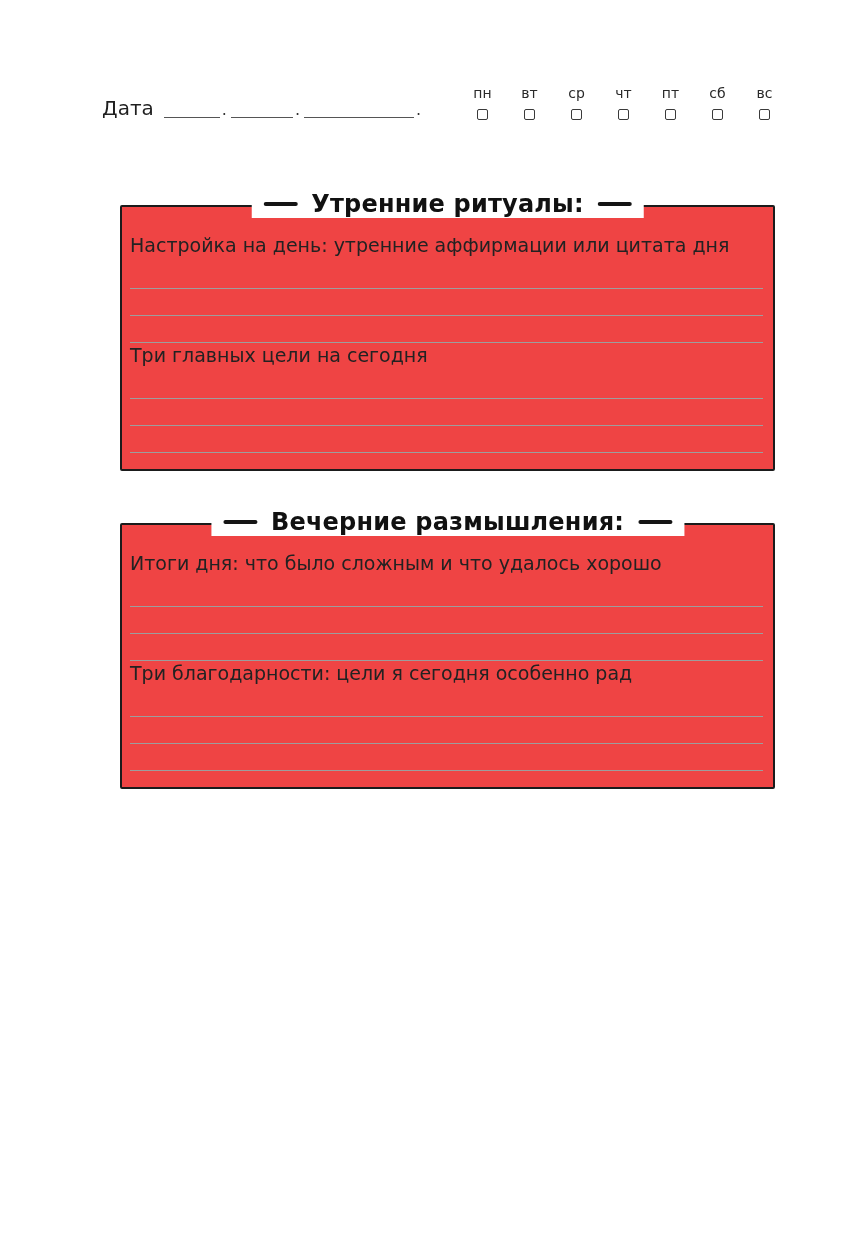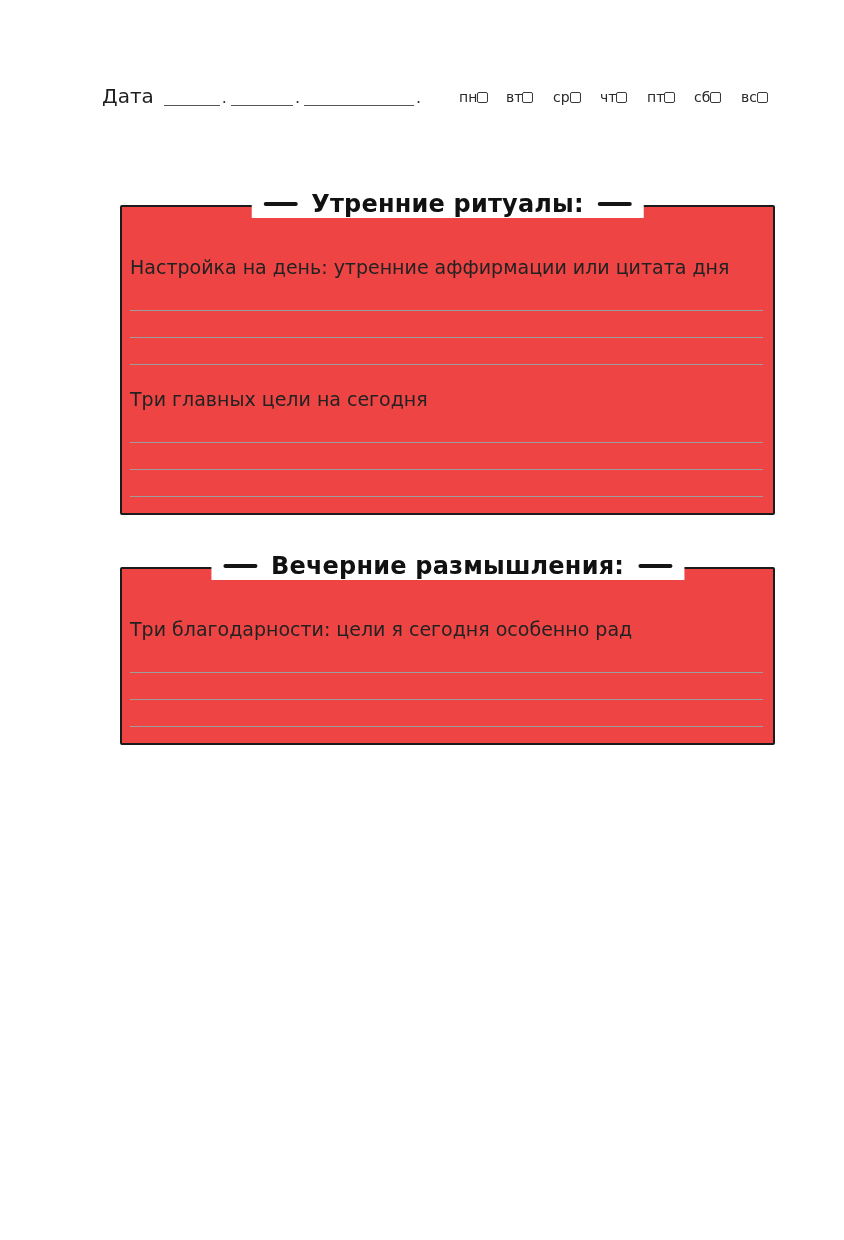--- a/index.html
+++ b/index.html
@@ -47,22 +47,23 @@
     color: #333;
   }
 
   .weekdays {
     display: flex;
     gap: 0;
   }
   .day-col {
     width: 47px;
     display: flex;
-    flex-direction: row;
+    flex-direction: column;
     align-items: center;
+    gap: 9px;
   }
   .day-name {
     font-size: 14px;
     color: #2a2a2a;
     line-height: 1;
   }
   .checkbox {
     width: 9px;
     height: 9px;
     border: 1.5px solid #3a3a3a;
@@ -106,21 +107,21 @@
     color: #111;
   }
   .title-dash {
     width: 34px;
     height: 4px;
     background: #151515;
     border-radius: 2px;
     flex: 0 0 auto;
   }
 
-  .group { margin-top: 22px; }
+  .group { }
   .group:first-of-type { margin-top: 0; }
   .group-label {
     font-size: 19px;
     line-height: 1.32;
     color: #222;
     margin: 0 0 4px 0;
   }
   .group-label.narrow { max-width: 530px; }
   .write-line {
     height: 26px;
@@ -200,20 +201,26 @@
 
     </div>
 
     <div class="section">
       <div class="section-title">
         <span class="title-dash"></span>
         <span class="title-text">Вечерние размышления:</span>
         <span class="title-dash"></span>
       </div>
 
+      <div class="group">
+        <p class="group-label">Итоги дня: что было сложным и что удалось хорошо</p>
+        <div class="write-line"></div>
+        <div class="write-line"></div>
+        <div class="write-line"></div>
+      </div>
 
       <div class="group">
         <p class="group-label">Три благодарности: цели я сегодня особенно рад</p>
         <div class="write-line"></div>
         <div class="write-line"></div>
         <div class="write-line"></div>
       </div>
 
     </div>
 

